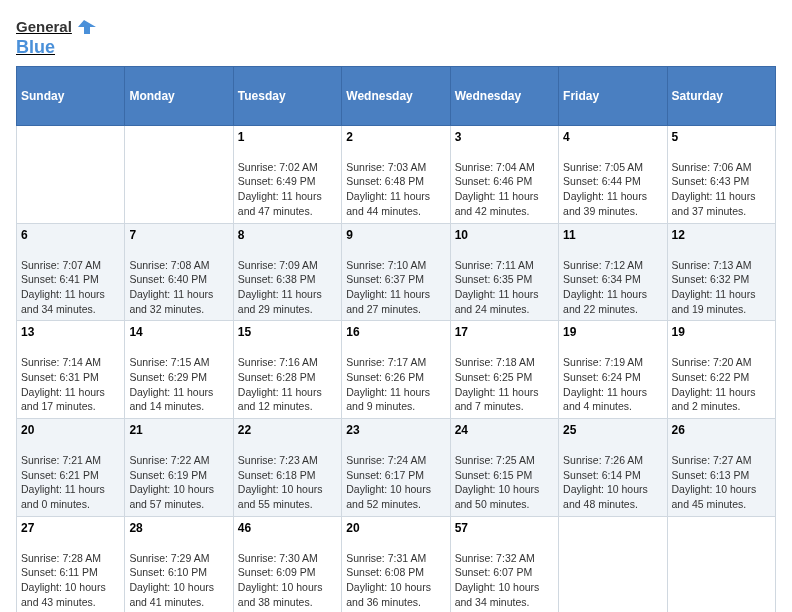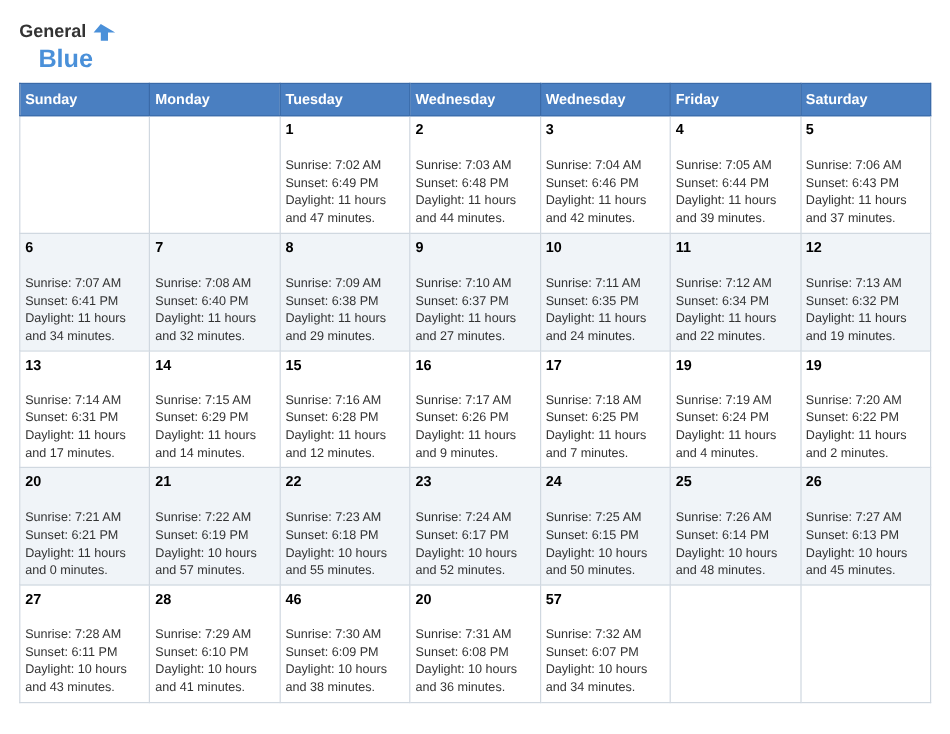--- a/index.html
+++ b/index.html
@@ -8,20 +8,21 @@
       background: #fff;
       width: 792px;
       min-height: 612px;
       padding: 16px;
     }
     .header {
       display: flex;
       justify-content: space-between;
       align-items: flex-end;
       margin-bottom: 8px;
+      text-decoration: underline;
     }
     .logo {
       display: flex;
       align-items: center;
     }
     .title-block {
       text-align: right;
     }
     .month-title {
       font-size: 36px;
@@ -34,21 +35,21 @@
       margin-top: 2px;
     }
     table {
       width: 100%;
       border-collapse: collapse;
       font-size: 11px;
     }
     thead tr th {
       background-color: #4a7fc1;
       color: #fff;
-      padding: 6px 4px;
+      padding: 22px 4px;
       text-align: left;
       font-size: 12px;
       font-weight: bold;
       border: 1px solid #3a6aa8;
     }
     tbody tr {
       border-bottom: 1px solid #ccc;
     }
     tbody tr:nth-child(odd) {
       background-color: #fff;
@@ -87,21 +88,21 @@
 
 <div class="header">
   <div class="logo">
     <div style="display:flex;flex-direction:column;line-height:1.1;">
       <div style="display:flex;align-items:center;">
         <span style="font-size:15px;font-weight:bold;color:#333;">General</span>
         <svg width="22" height="22" viewBox="0 0 22 22" style="margin-left:2px;">
           <polygon points="10,4 22,11 16,11 16,18 10,18 10,11 4,11" fill="#4a90d9"></polygon>
         </svg>
       </div>
-      <span style="font-size:21px;font-weight:bold;color:#4a90d9;margin-left:16px;">Blue</span>
+      <span style="font-size:18px;font-weight:bold;color:#4a90d9;">Blue</span>
     </div>
   </div>
   <div class="title-block">
     <div class="month-title"></div>
     <div class="location"></div>
   </div>
 </div>
 
 <table>
   <thead>

